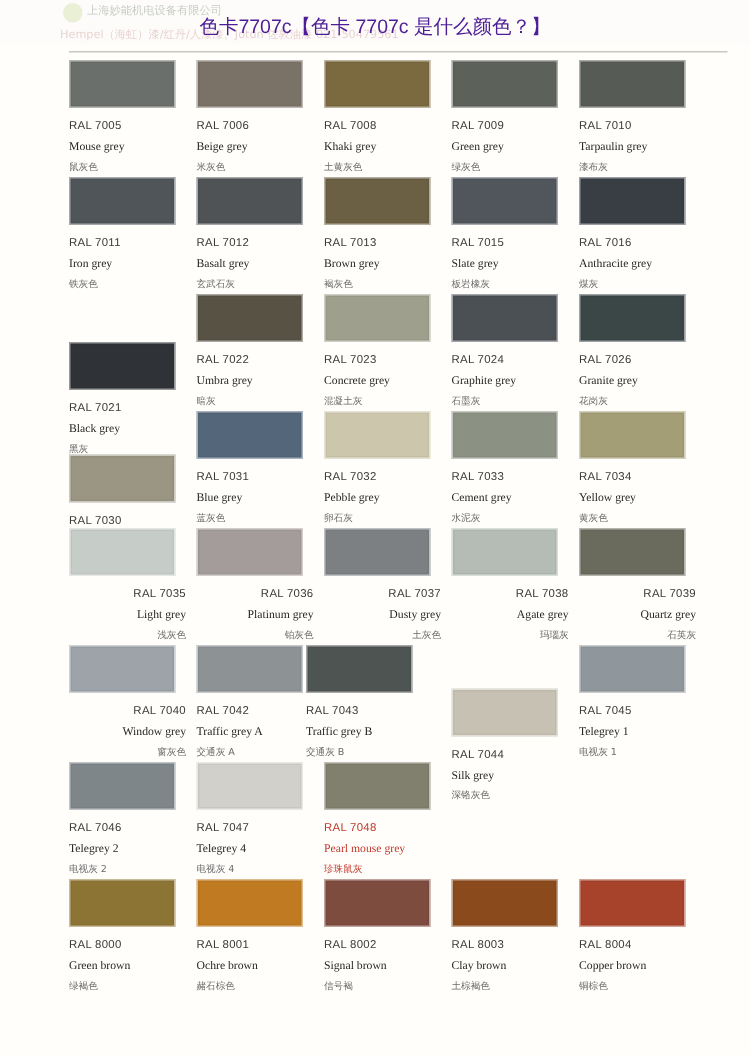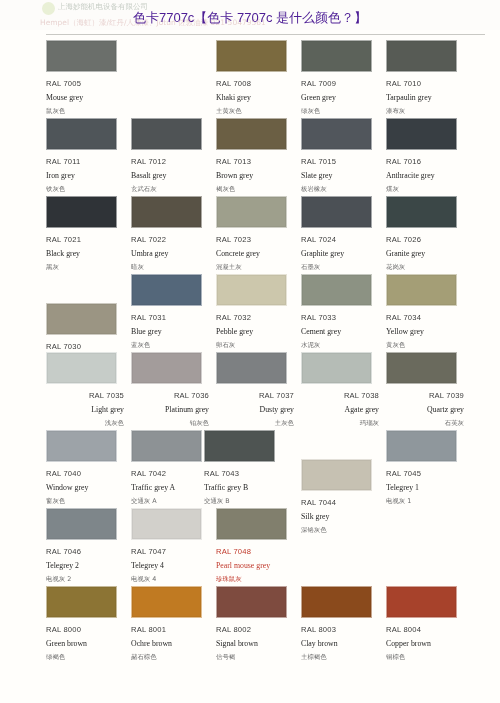--- a/index.html
+++ b/index.html
@@ -153,20 +153,26 @@
 <div id="swatch-sheet">
   <div class="sheet-rule"></div>
   <div id="rows-host">
       <div class="swatch-row" style="top: 10px;">
         <div class="swatch-cell" style="left: 46px;">
           <div class="swatch-chip" style="background: rgb(107, 111, 107);"></div>
           <div class="swatch-code">RAL 7005</div>
           <div class="swatch-en">Mouse grey</div>
           <div class="swatch-cn">鼠灰色</div>
         </div>
+        <div class="swatch-cell" style="left: 131px;">
+          <div class="swatch-chip" style="background: rgb(122, 113, 103);"></div>
+          <div class="swatch-code">RAL 7006</div>
+          <div class="swatch-en">Beige grey</div>
+          <div class="swatch-cn">米灰色</div>
+        </div>
         <div class="swatch-cell" style="left: 216px;">
           <div class="swatch-chip" style="background: rgb(123, 106, 63);"></div>
           <div class="swatch-code">RAL 7008</div>
           <div class="swatch-en">Khaki grey</div>
           <div class="swatch-cn">土黄灰色</div>
         </div>
         <div class="swatch-cell" style="left: 301px;">
           <div class="swatch-chip" style="background: rgb(92, 98, 90);"></div>
           <div class="swatch-code">RAL 7009</div>
           <div class="swatch-en">Green grey</div>
@@ -205,21 +211,21 @@
           <div class="swatch-cn">板岩橡灰</div>
         </div>
         <div class="swatch-cell" style="left: 386px;">
           <div class="swatch-chip" style="background: rgb(56, 62, 67);"></div>
           <div class="swatch-code">RAL 7016</div>
           <div class="swatch-en">Anthracite grey</div>
           <div class="swatch-cn">煤灰</div>
         </div>
       </div>
       <div class="swatch-row" style="top: 166px;">
-        <div class="swatch-cell" style="left: 46px;">
+        <div class="swatch-cell" style="left: 46px; margin-top: 32px;">
           <div class="swatch-chip" style="background: rgb(47, 51, 55);"></div>
           <div class="swatch-code">RAL 7021</div>
           <div class="swatch-en">Black grey</div>
           <div class="swatch-cn">黑灰</div>
         </div>
         <div class="swatch-cell" style="left: 131px;">
           <div class="swatch-chip" style="background: rgb(88, 82, 69);"></div>
           <div class="swatch-code">RAL 7022</div>
           <div class="swatch-en">Umbra grey</div>
           <div class="swatch-cn">暗灰</div>
@@ -301,21 +307,21 @@
           <div class="swatch-cn">玛瑙灰</div>
         </div>
         <div class="swatch-cell" style="left: 386px;">
           <div class="swatch-chip" style="background: rgb(106, 106, 93);"></div>
           <div class="swatch-code">RAL 7039</div>
           <div class="swatch-en">Quartz grey</div>
           <div class="swatch-cn">石英灰</div>
         </div>
       </div>
       <div class="swatch-row" style="top: 400px;">
-        <div class="swatch-cell" style="left: 46px;">
+        <div class="swatch-cell" style="left: 46px; text-align: right;">
           <div class="swatch-chip" style="background: rgb(157, 163, 168);"></div>
           <div class="swatch-code">RAL 7040</div>
           <div class="swatch-en">Window grey</div>
           <div class="swatch-cn">窗灰色</div>
         </div>
         <div class="swatch-cell" style="left: 131px;">
           <div class="swatch-chip" style="background: rgb(141, 146, 149);"></div>
           <div class="swatch-code">RAL 7042</div>
           <div class="swatch-en">Traffic grey A</div>
           <div class="swatch-cn">交通灰 A</div>

